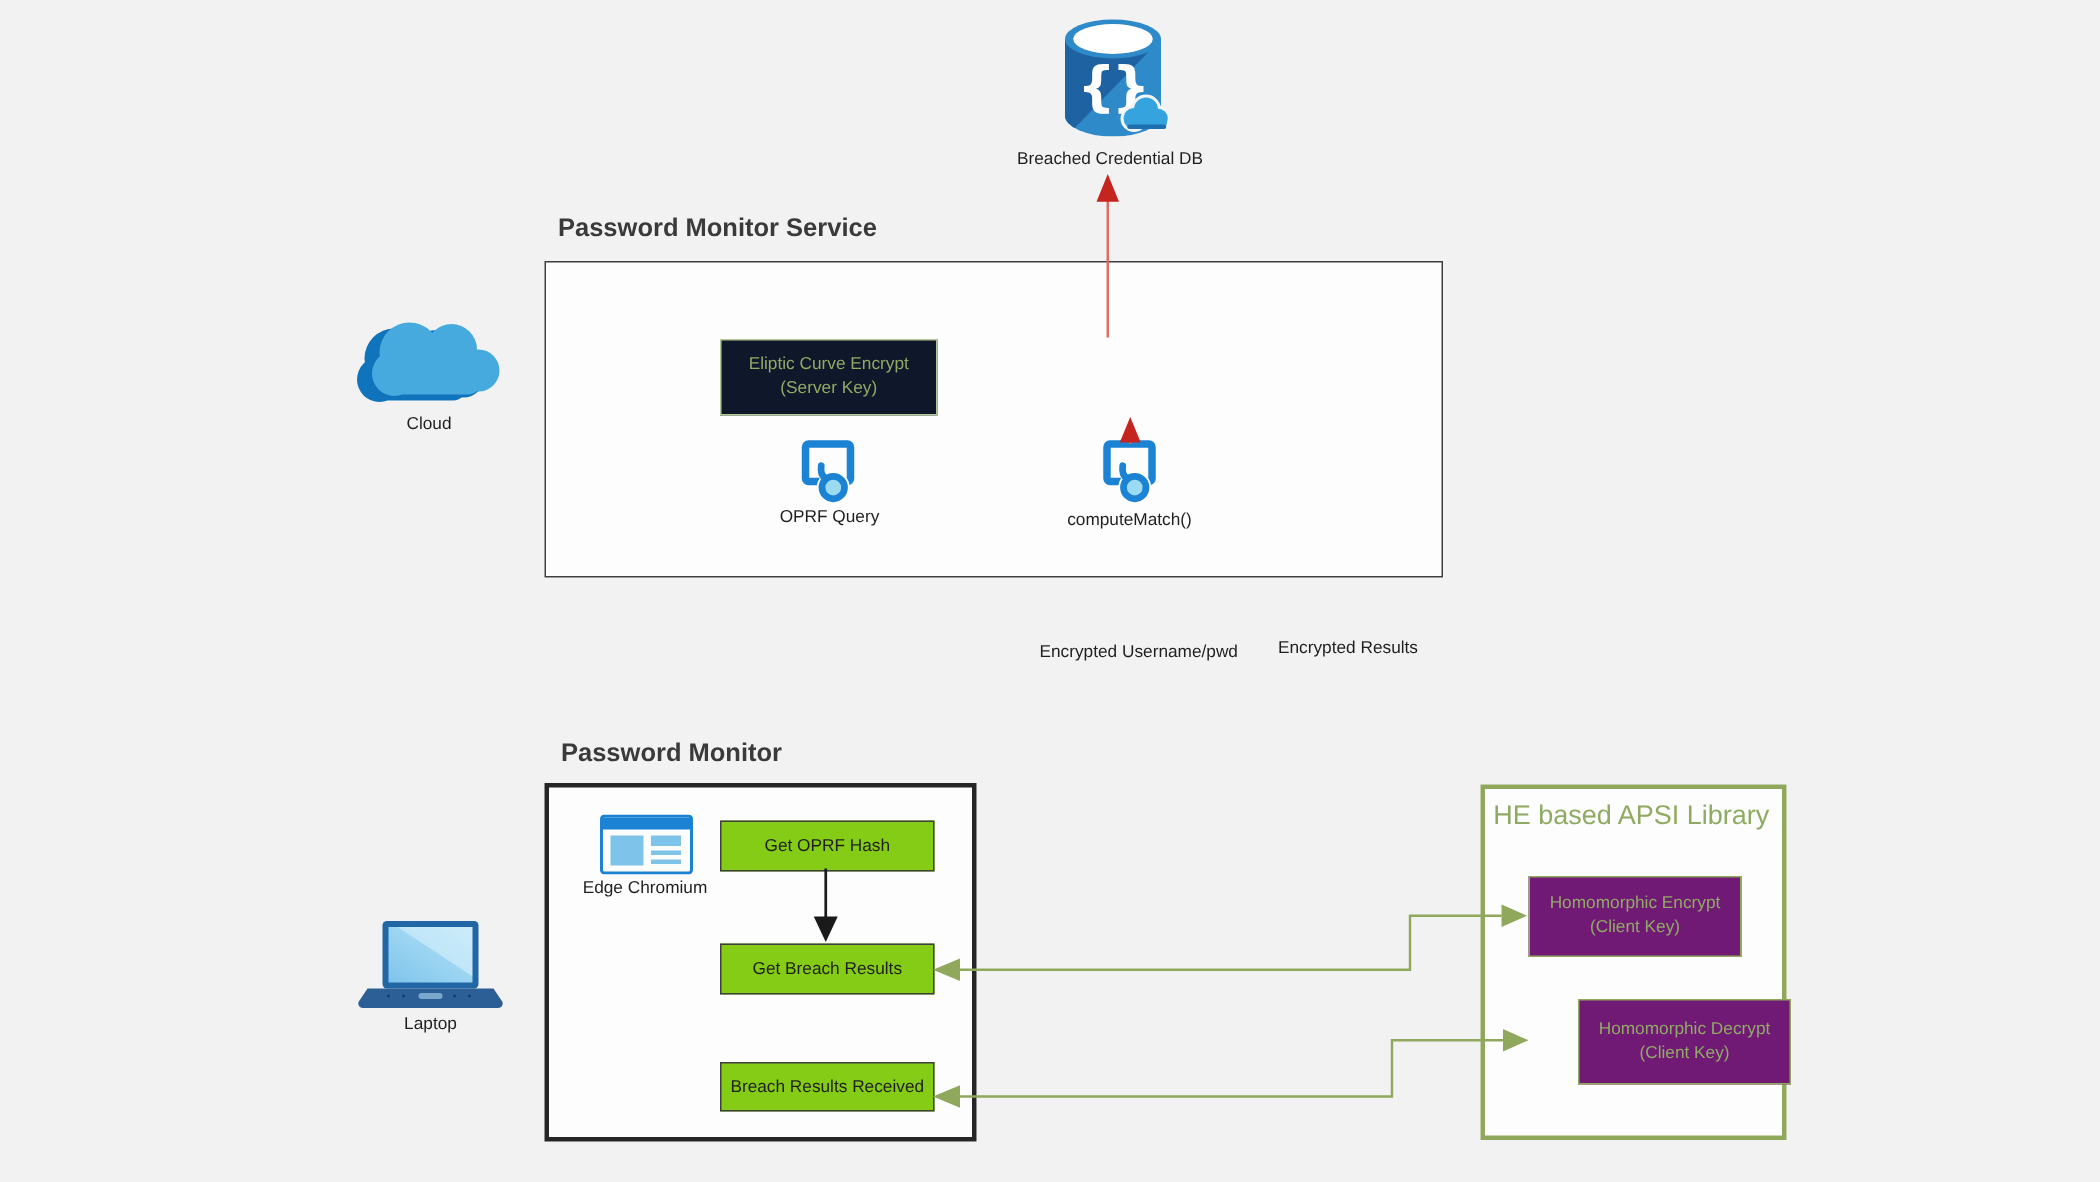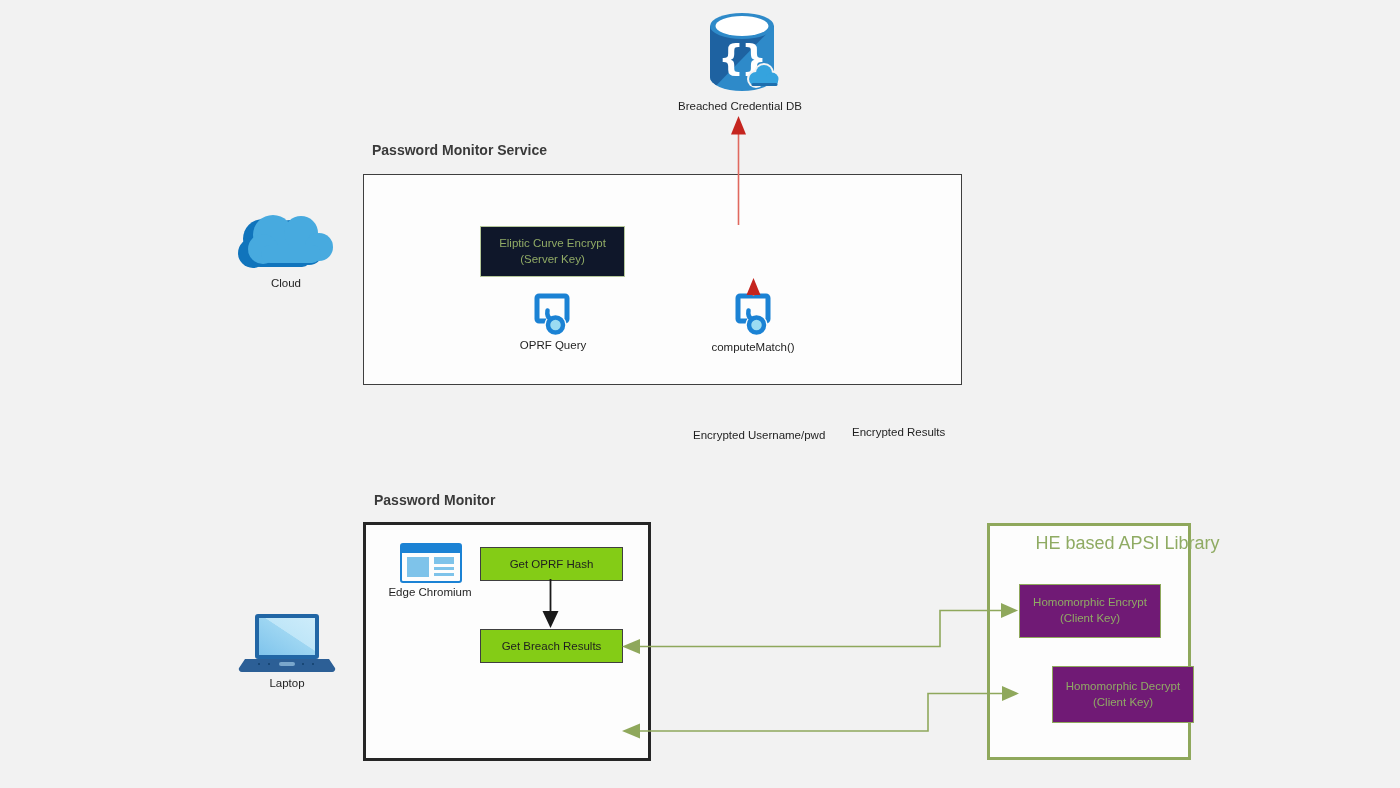--- a/index.html
+++ b/index.html
@@ -1,27 +1,27 @@
 <!DOCTYPE html>
 <html><head>
 <meta charset="utf-8">
 <style>
   html,body{margin:0;padding:0;background:#e9e9e9;}
   .canvas{
     position:relative;width:1400px;height:788px;background:#f2f2f2;
     font-family:"Liberation Sans",sans-serif;overflow:hidden;
   }
   .abs{position:absolute;}
-  .title{font-size:14px;font-weight:bold;color:#3a3a3a;white-space:nowrap;}
+  .title{font-size:17px;font-weight:bold;color:#3a3a3a;white-space:nowrap;}
   .lbl{font-size:11.5px;color:#1f1f1f;white-space:nowrap;}
   .center{text-align:center;}
   .servicebox{border:1.5px solid #3f3f3f;background:#fdfdfd;}
   .pmbox{border:3px solid #262626;background:#fdfdfd;}
   .apsibox{border:3px solid #8fa85c;background:#fdfdfd;}
-  .apsi-title{color:#8fab63;font-size:18px;text-align:center;white-space:nowrap;margin-left:40px;}
+  .apsi-title{color:#8fab63;font-size:18px;text-align:center;white-space:nowrap;}
   .gbox{
     background:#0f172a;border:1.5px solid #b5c79a;color:#90aa65;
     font-size:11.5px;line-height:1.35;display:flex;flex-direction:column;
     align-items:center;justify-content:center;text-align:center;
   }
   .gbox2{
     background:#701a75;border:1.5px solid #8fa85c;color:#90aa65;
     font-size:11.5px;line-height:1.35;display:flex;flex-direction:column;
     align-items:center;justify-content:center;text-align:center;
   }
@@ -126,20 +126,23 @@
     <rect x="34" y="24" width="20" height="3" fill="#7ec3ea"></rect>
     <rect x="34" y="30" width="20" height="3" fill="#7ec3ea"></rect>
   </svg>
   <div class="abs lbl center" style="left:368px;top:586px;width:124px;">Edge Chromium</div>
 
   <div class="abs wbox" style="left:480px;top:547px;width:141px;height:32px;">
     <span>Get OPRF Hash</span>
   </div>
   <div class="abs wbox" style="left:480px;top:629px;width:141px;height:32px;">
     <span>Get Breach Results</span>
+  </div>
+  <div class="abs wbox" style="left:480px;top:708px;width:141px;height:31px;">
+    <span>Breach Results Received</span>
   </div>
 
   <svg class="abs" style="left:237px;top:613px;" width="100" height="62" viewBox="0 0 100 62">
     <defs>
       <linearGradient id="scr" x1="0" y1="1" x2="1" y2="0">
         <stop offset="0" stop-color="#7fc4ec"></stop>
         <stop offset="0.55" stop-color="#9ed6f2"></stop>
         <stop offset="0.56" stop-color="#bfe6f8"></stop>
         <stop offset="1" stop-color="#cdecfa"></stop>
       </linearGradient>

